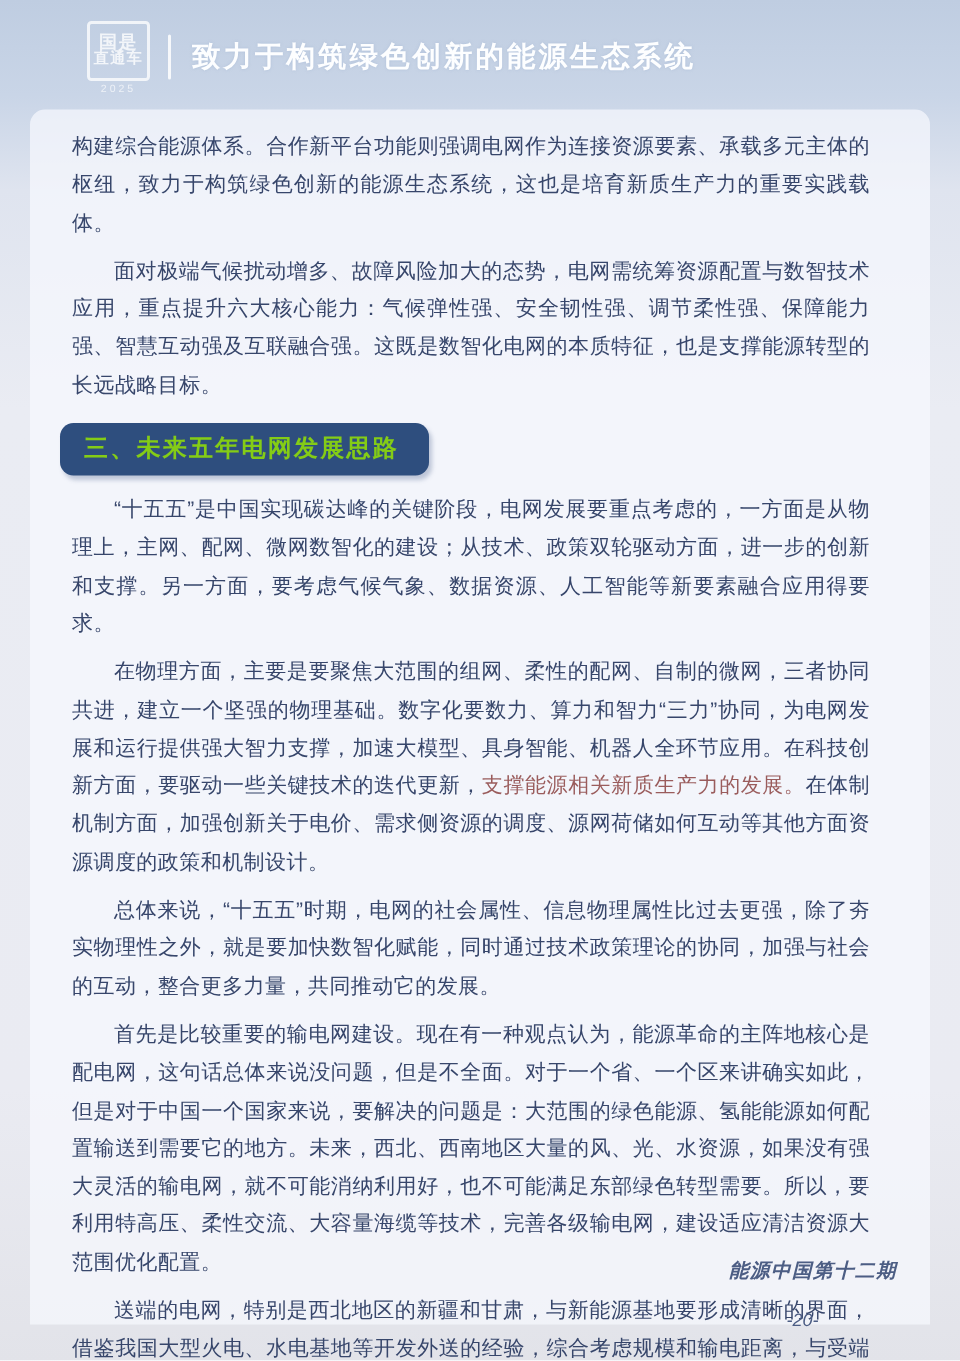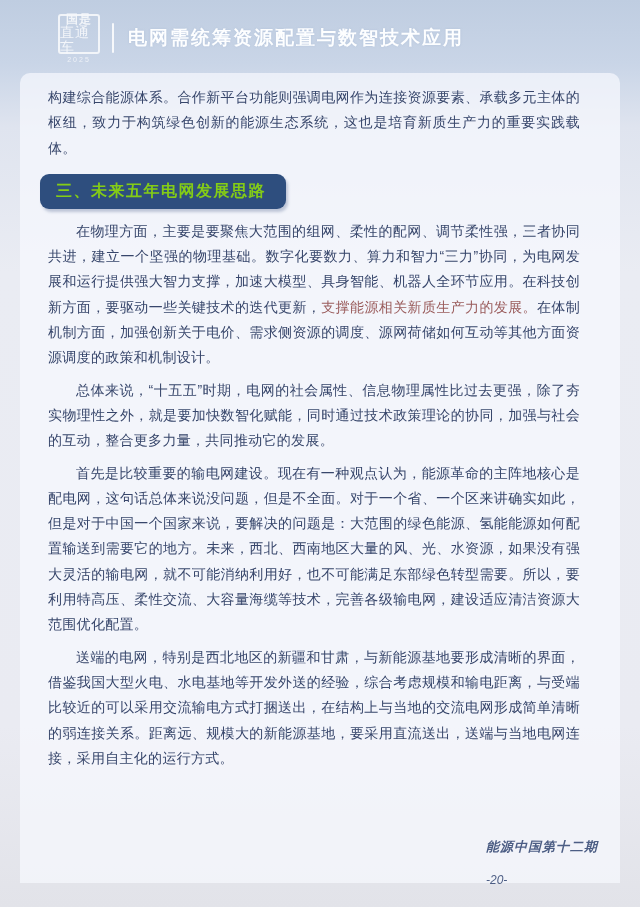--- a/index.html
+++ b/index.html
@@ -25,21 +25,21 @@
   }
   .logo-box{
     width:38px;height:36px;
     border:2px solid rgba(255,255,255,.9);
     border-radius:3px;
     display:flex;flex-direction:column;align-items:center;justify-content:center;
     color:rgba(255,255,255,.92);
     line-height:1.05;
   }
   .logo-box .l1{font-size:12px;font-weight:bold;letter-spacing:1px;}
-  .logo-box .l2{font-size:14px;font-weight:normal;letter-spacing:1px;}
+  .logo-box .l2{font-size:10px;font-weight:bold;letter-spacing:1px;}
   .logo-year{
     margin-top:2px;font-size:7px;letter-spacing:2px;
     color:rgba(255,255,255,.8);
   }
   .header-divider{
     width:2px;height:30px;background:rgba(255,255,255,.85);
     border-radius:1px;margin-right:14px;
   }
   .header-title{
     margin:0;font-size:19px;font-weight:bold;letter-spacing:2px;
@@ -69,55 +69,57 @@
     background:#2e4e7e;
     color:#84cc16;
     font-size:16px;font-weight:bold;letter-spacing:1.5px;
     padding:7px 20px 7px 16px;
     border-radius:9px;
     box-shadow:2px 3px 3px rgba(90,110,150,.35);
   }
   
   .footer{
     position:absolute;right:42px;bottom:20px;
-    text-align:left;
+    text-align:center;
     font-style:italic;
     color:#4c5d84;
   }
   .footer .journal{font-size:13px;font-weight:bold;letter-spacing:1px;}
   .footer .pagenum{font-size:12px;margin-top:17px;padding-right:14px;}
 </style>
 </head>
 <body>
 
 <div class="page">
 
   <div class="header">
     <div class="logo">
       <div class="logo-box">
         <span class="l1">国是</span>
         <span class="l2">直通车</span>
       </div>
       <span class="logo-year">2025</span>
     </div>
     <div class="header-divider"></div>
-    <h1 class="header-title">电网需统筹资源配置与数智技术应用</h1>
+    <h1 class="header-title">致力于构筑绿色创新的能源生态系统</h1>
   </div>
 
   <div class="panel">
 
     <p>构建综合能源体系。合作新平台功能则强调电网作为连接资源要素、承载多元主体的枢纽，致力于构筑绿色创新的能源生态系统，这也是培育新质生产力的重要实践载体。</p>
 
+    <p class="indent">面对极端气候扰动增多、故障风险加大的态势，电网需统筹资源配置与数智技术应用，重点提升六大核心能力：气候弹性强、安全韧性强、调节柔性强、保障能力强、智慧互动强及互联融合强。这既是数智化电网的本质特征，也是支撑能源转型的长远战略目标。</p>
 
     <div class="banner">
       <span>三、未来五年电网发展思路</span>
     </div>
 
+    <p class="indent">“十五五”是中国实现碳达峰的关键阶段，电网发展要重点考虑的，一方面是从物理上，主网、配网、微网数智化的建设；从技术、政策双轮驱动方面，进一步的创新和支撑。另一方面，要考虑气候气象、数据资源、人工智能等新要素融合应用得要求。</p>
 
-    <p class="indent"><span>在物理方面，主要是要聚焦大范围的组网、柔性的配网、调节柔性强，三者协同共进，建立一个坚强的物理基础。数字化要数力、算力和智力“三力”协同，为电网发展和运行提供强大智力支撑，加速大模型、具身智能、机器人全环节应用。在科技创新方面，要驱动一些关键技术的迭代更新，</span><span class="red">支撑能源相关新质生产力的发展。</span><span>在体制机制方面，加强创新关于电价、需求侧资源的调度、源网荷储如何互动等其他方面资源调度的政策和机制设计。</span></p>
+    <p class="indent"><span>在物理方面，主要是要聚焦大范围的组网、柔性的配网、自制的微网，三者协同共进，建立一个坚强的物理基础。数字化要数力、算力和智力“三力”协同，为电网发展和运行提供强大智力支撑，加速大模型、具身智能、机器人全环节应用。在科技创新方面，要驱动一些关键技术的迭代更新，</span><span class="red">支撑能源相关新质生产力的发展。</span><span>在体制机制方面，加强创新关于电价、需求侧资源的调度、源网荷储如何互动等其他方面资源调度的政策和机制设计。</span></p>
 
     <p class="indent">总体来说，“十五五”时期，电网的社会属性、信息物理属性比过去更强，除了夯实物理性之外，就是要加快数智化赋能，同时通过技术政策理论的协同，加强与社会的互动，整合更多力量，共同推动它的发展。</p>
 
     <p class="indent">首先是比较重要的输电网建设。现在有一种观点认为，能源革命的主阵地核心是配电网，这句话总体来说没问题，但是不全面。对于一个省、一个区来讲确实如此，但是对于中国一个国家来说，要解决的问题是：大范围的绿色能源、氢能能源如何配置输送到需要它的地方。未来，西北、西南地区大量的风、光、水资源，如果没有强大灵活的输电网，就不可能消纳利用好，也不可能满足东部绿色转型需要。所以，要利用特高压、柔性交流、大容量海缆等技术，完善各级输电网，建设适应清洁资源大范围优化配置。</p>
 
     <p class="indent">送端的电网，特别是西北地区的新疆和甘肃，与新能源基地要形成清晰的界面，借鉴我国大型火电、水电基地等开发外送的经验，综合考虑规模和输电距离，与受端比较近的可以采用交流输电方式打捆送出，在结构上与当地的交流电网形成简单清晰的弱连接关系。距离远、规模大的新能源基地，要采用直流送出，送端与当地电网连接，采用自主化的运行方式。</p>
 
     
 
   </div>

